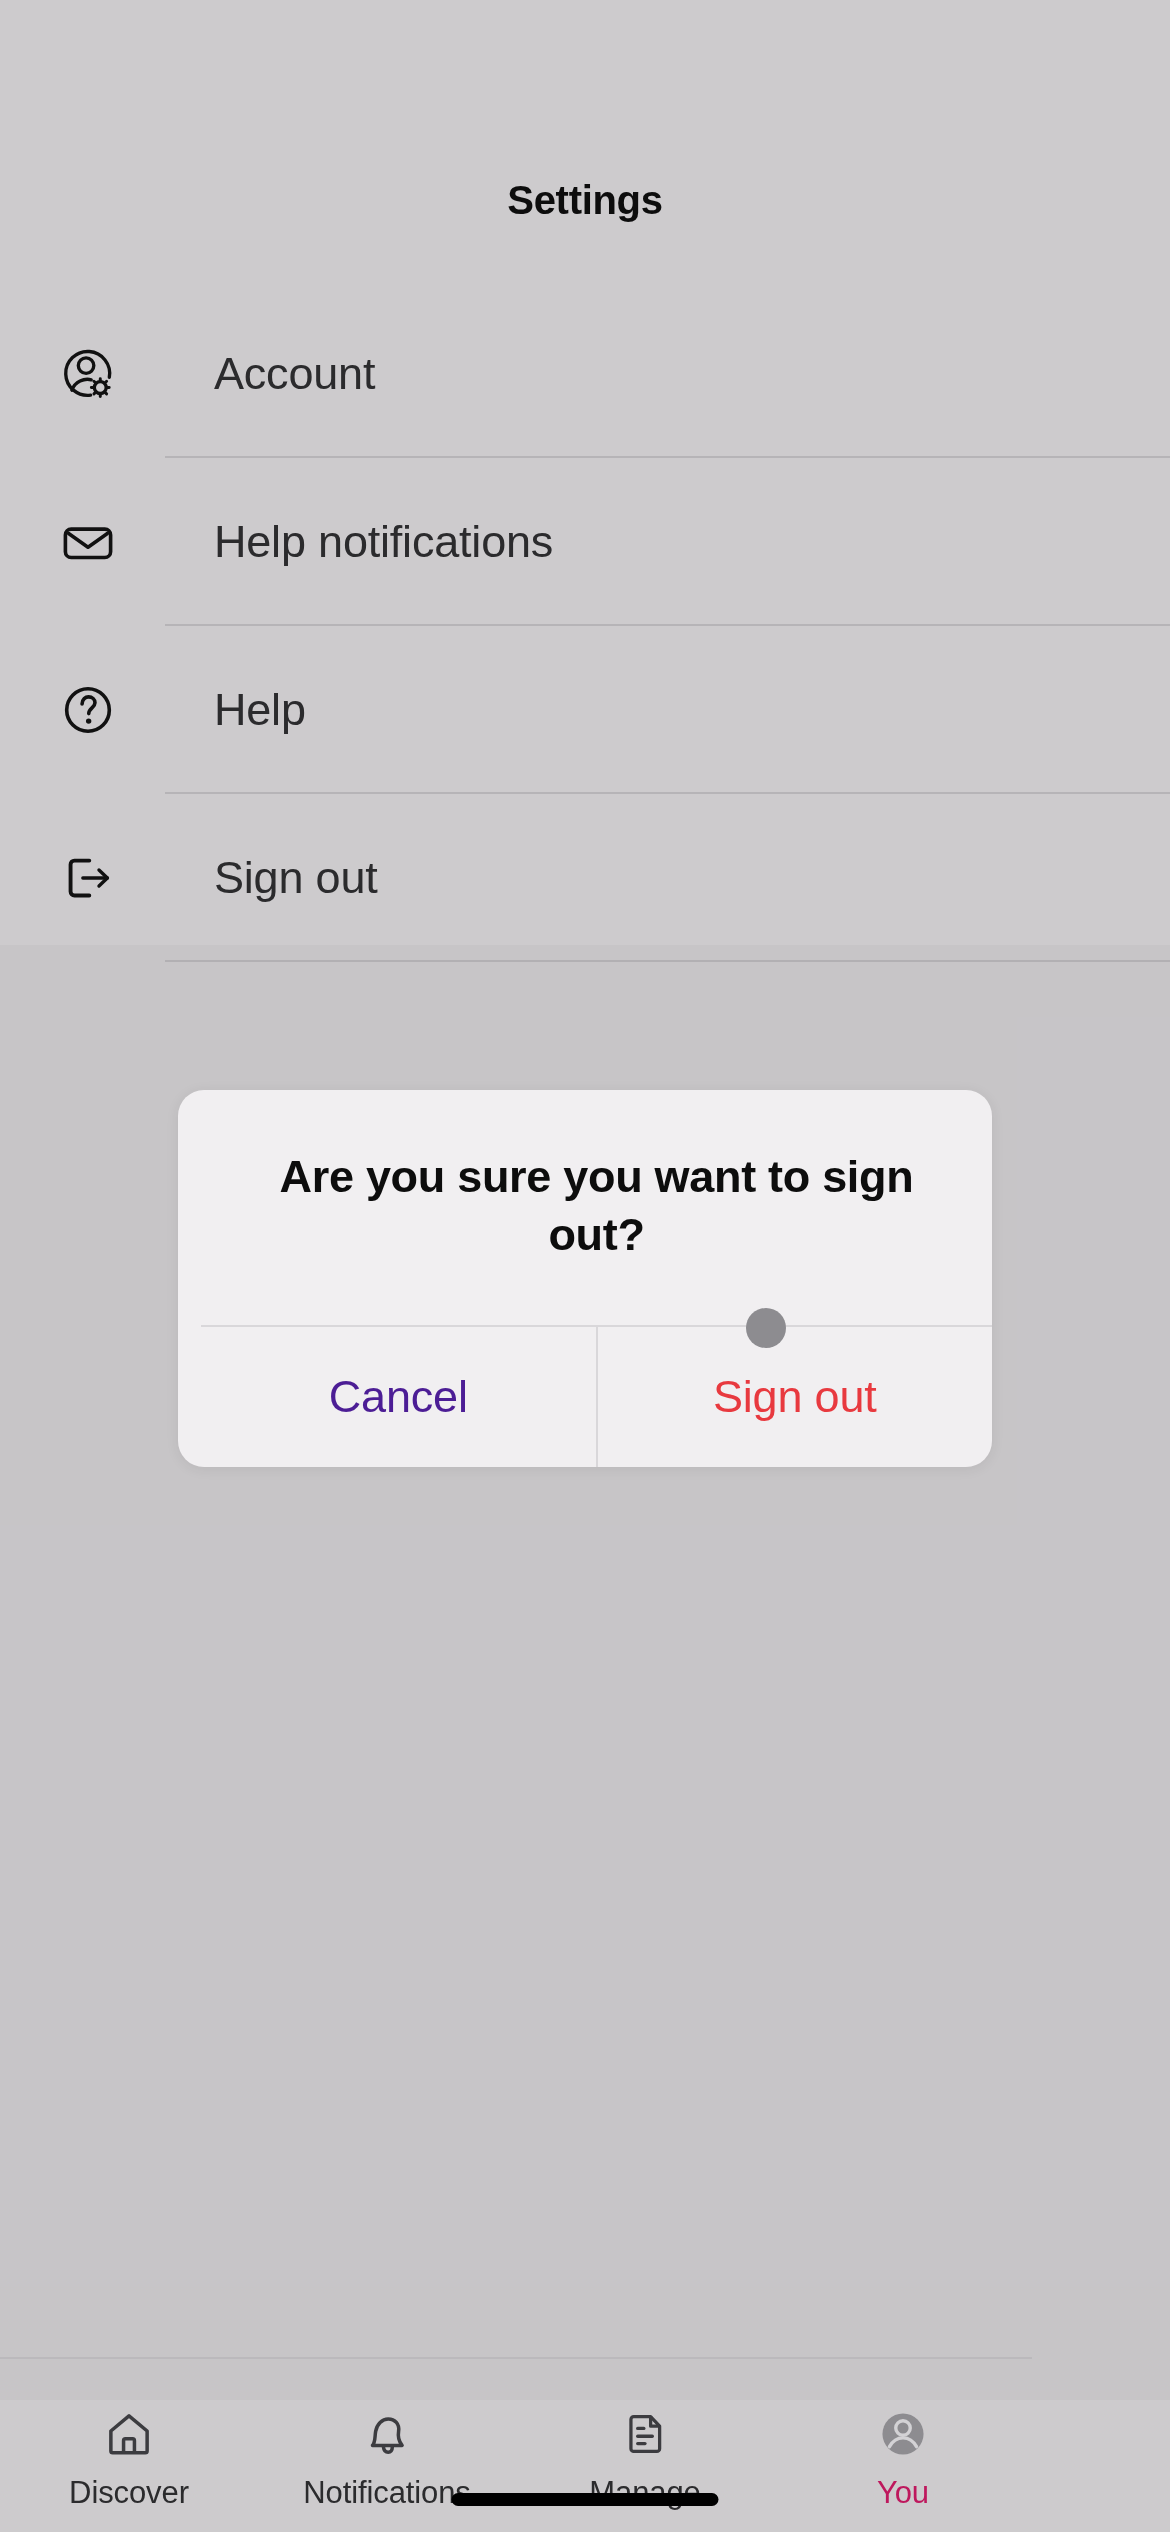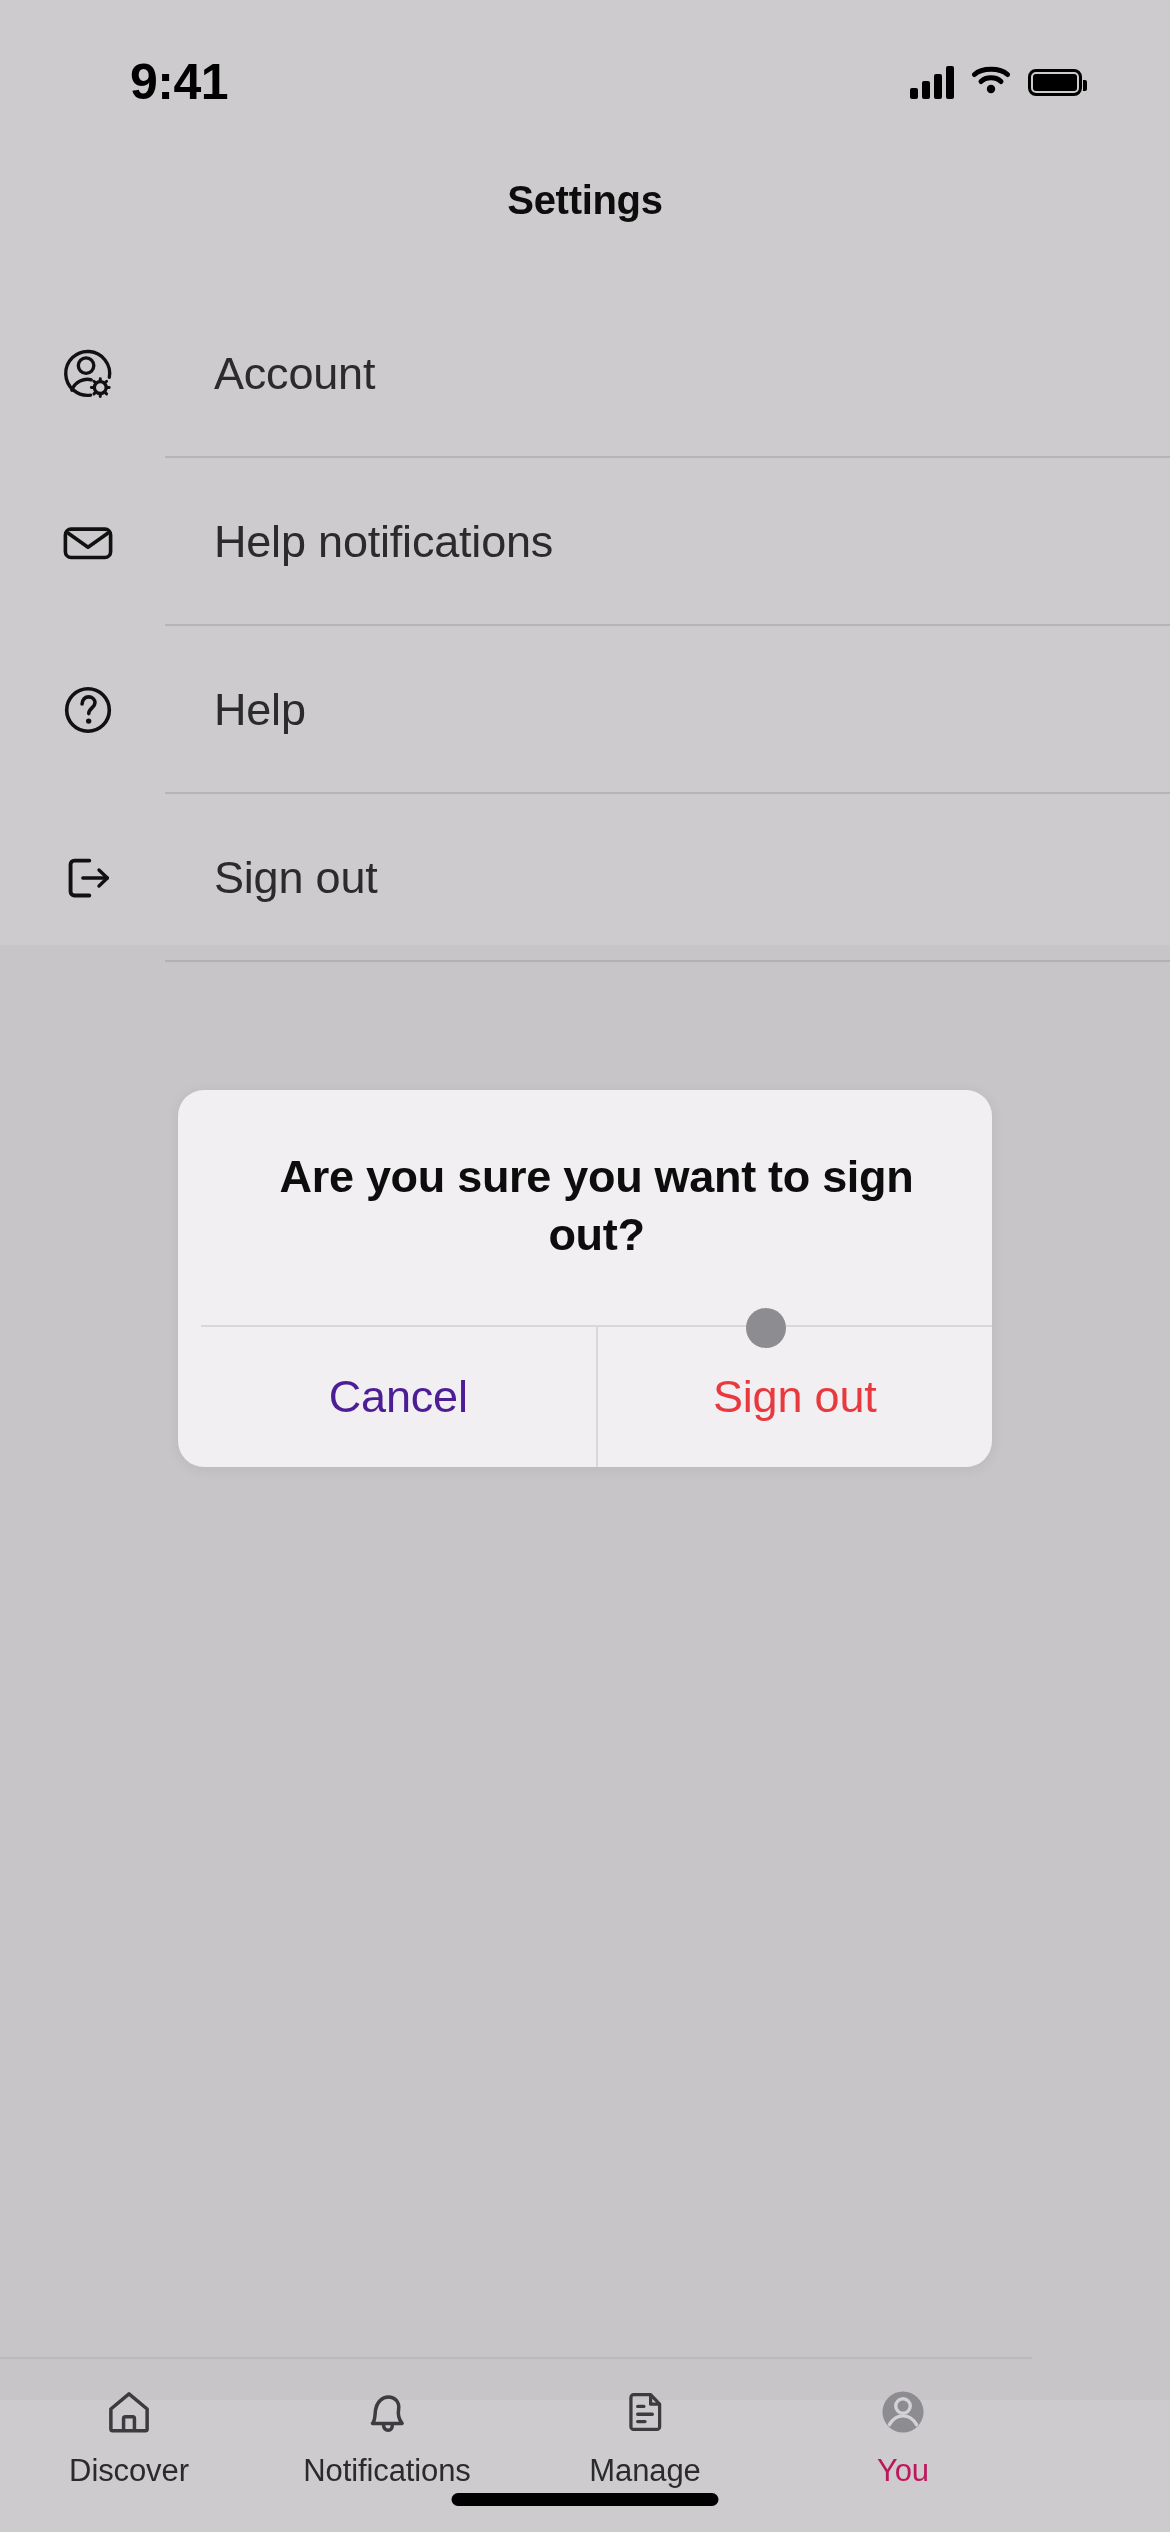--- a/index.html
+++ b/index.html
@@ -110,21 +110,21 @@
   
   #cursor-dot {
     position:absolute; left:746px; top:1308px;
     width:40px; height:40px; border-radius:50%;
     background:#8d8c90;
   }
 
   
   #tab-bar {
     position:absolute; left:0; bottom:0; width:1032px; height:175px;
-    display:flex; align-items:flex-start;
+    display:flex; align-items:center;
     border-top:2px solid #bbb9bc;
     padding-top:22px;
   }
   .tab-item {
     flex:1; display:flex; flex-direction:column;
     align-items:center; gap:10px; cursor:pointer;
   }
   .tab-icon { height:62px; display:flex; align-items:center; justify-content:center; }
   .tab-label { font-size:31px; color:#2b2b2d; letter-spacing:-0.1px; }
   .tab-item.active .tab-label { color:#be185d; }
@@ -134,41 +134,20 @@
     position:absolute; left:50%; transform:translateX(-50%);
     bottom:26px; width:267px; height:13px;
     background:#000; border-radius:7px;
   }
 </style>
 </head>
 <body>
 
 <div id="screen">
 
-  <div id="status-bar">
-    <div id="status-time">9:41</div>
-    <div id="status-right">
-      <span class="signal-bars">
-        <i></i>
-          <i></i>
-          <i></i>
-          <i></i>
-      </span>
-      <span>
-        <svg width="40" height="30" viewBox="0 0 40 30">
-          <path d="M3.5 9.5 C11 2.5 29 2.5 36.5 9.5" stroke="#000" stroke-width="5" fill="none" stroke-linecap="round"></path>
-          <path d="M10 16.5 C15 11.5 25 11.5 30 16.5" stroke="#000" stroke-width="5" fill="none" stroke-linecap="round"></path>
-          <circle cx="20" cy="24" r="4.2" fill="#000"></circle>
-        </svg>
-      </span>
-      <span class="battery">
-          <span class="fill"></span>
-        </span>
-    </div>
-  </div>
 
   <div id="page-title">Settings</div>
 
   <div id="settings-list">
 
     <div class="settings-row">
       <span class="row-icon">
         <svg width="62" height="62" viewBox="0 0 48 48">
           <path d="M40.5 26.5 A17 17 0 1 0 26 40.4" stroke="#111" stroke-width="2.6" fill="none" stroke-linecap="round"></path>
           <circle cx="22.5" cy="17.5" r="6" stroke="#111" stroke-width="2.6" fill="none"></circle>

